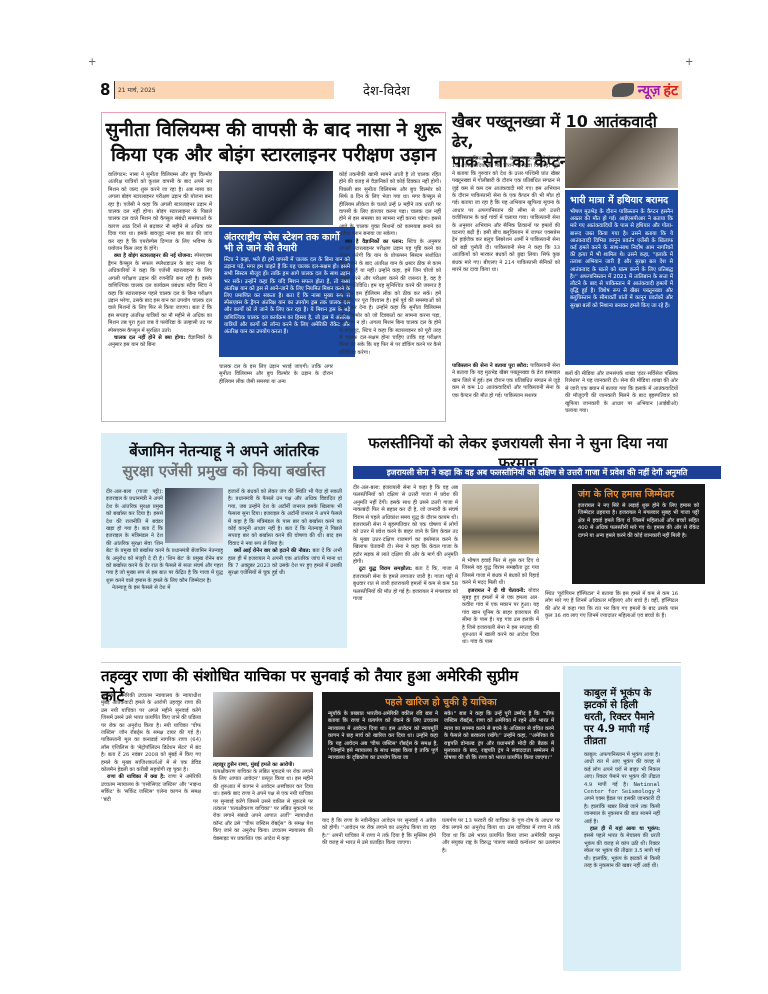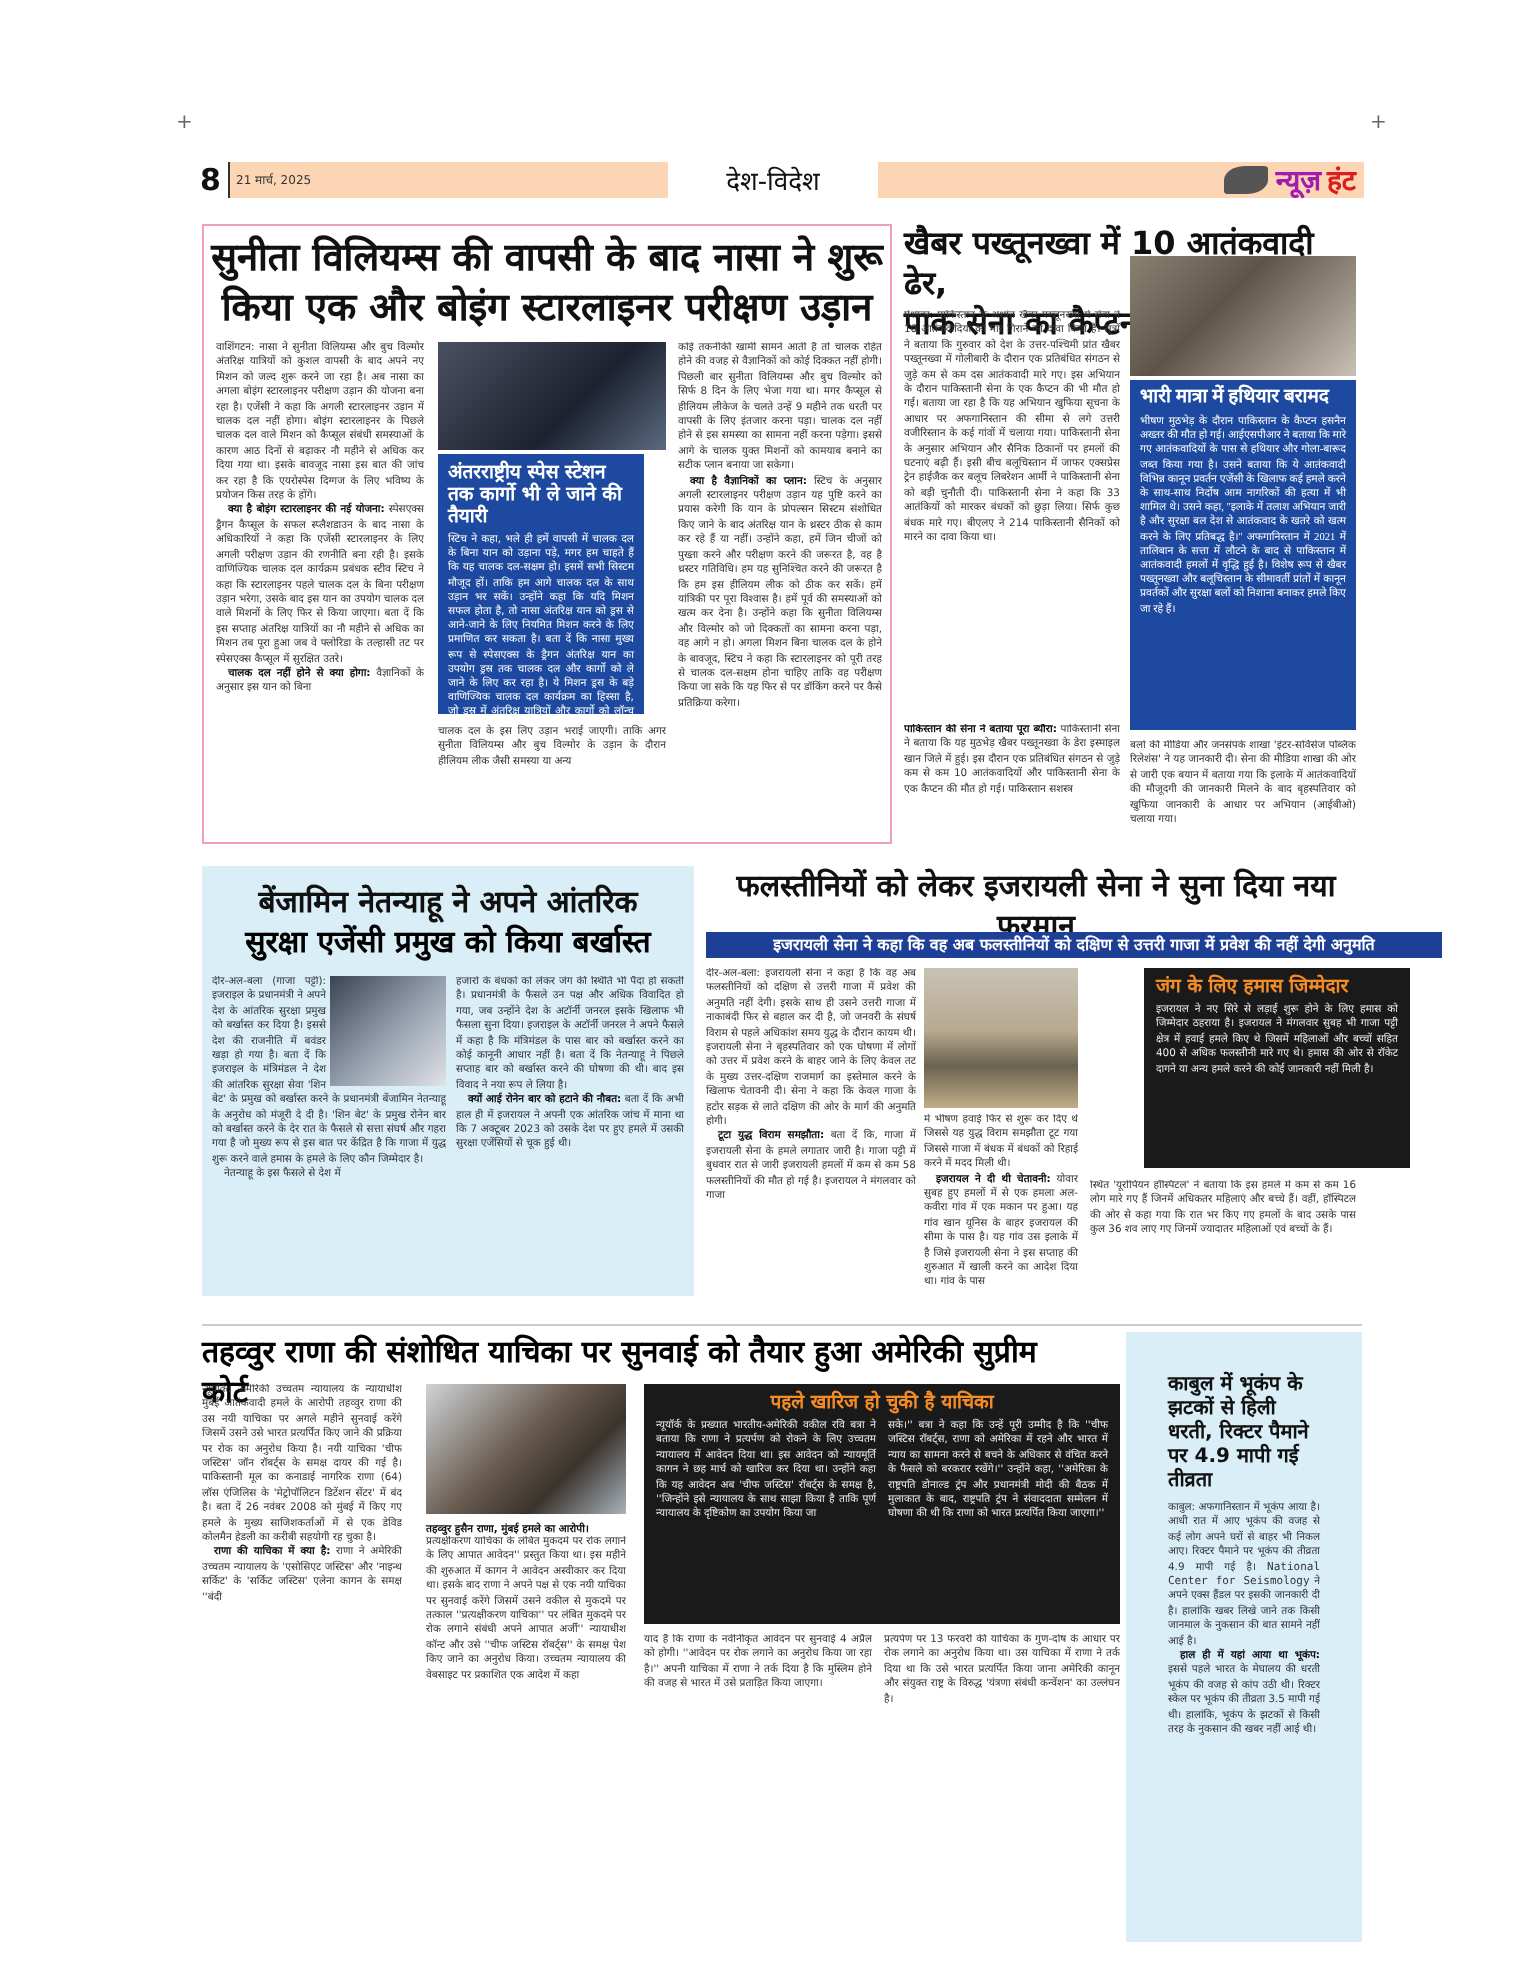--- a/index.html
+++ b/index.html
@@ -58,50 +58,50 @@
   <div class="h1" style="top:4px;">सुनीता विलियम्स की वापसी के बाद नासा ने शुरू</div>
   <div class="h1" style="top:29px;">किया एक और बोइंग स्टारलाइनर परीक्षण उड़ान</div>
 
   <div class="col txt" style="left:6px;top:58px;width:104px;">
     <span>वाशिंगटन: नासा ने सुनीता विलियम्स और बुच विल्मोर अंतरिक्ष यात्रियों को कुशल वापसी के बाद अपने नए मिशन को जल्द शुरू करने जा रहा है। अब नासा का अगला बोइंग स्टारलाइनर परीक्षण उड़ान की योजना बना रहा है। एजेंसी ने कहा कि अगली स्टारलाइनर उड़ान में चालक दल नहीं होगा। बोइंग स्टारलाइनर के पिछले चालक दल वाले मिशन को कैप्सूल संबंधी समस्याओं के कारण आठ दिनों से बढ़ाकर नौ महीने से अधिक कर दिया गया था। इसके बावजूद नासा इस बात की जांच कर रहा है कि एयरोस्पेस दिग्गज के लिए भविष्य के प्रयोजन किस तरह के होंगे।</span>
     <p style="text-indent:6px;"><b>क्या है बोइंग स्टारलाइनर की नई योजना:</b> <span>स्पेसएक्स ड्रैगन कैप्सूल के सफल स्प्लैशडाउन के बाद नासा के अधिकारियों ने कहा कि एजेंसी स्टारलाइनर के लिए अगली परीक्षण उड़ान की रणनीति बना रही है। इसके वाणिज्यिक चालक दल कार्यक्रम प्रबंधक स्टीव स्टिच ने कहा कि स्टारलाइनर पहले चालक दल के बिना परीक्षण उड़ान भरेगा, उसके बाद इस यान का उपयोग चालक दल वाले मिशनों के लिए फिर से किया जाएगा। बता दें कि इस सप्ताह अंतरिक्ष यात्रियों का नौ महीने से अधिक का मिशन तब पूरा हुआ जब वे फ्लोरिडा के तल्हासी तट पर स्पेसएक्स कैप्सूल में सुरक्षित उतरे।</span></p>
     <p style="text-indent:6px;"><b>चालक दल नहीं होने से क्या होगा:</b> <span>वैज्ञानिकों के अनुसार इस यान को बिना</span></p>
   </div>
 
   <div class="photo" style="left:117px;top:58px;width:114px;height:54px;"></div>
-  <div class="bluebox" style="left:117px;top:114px;width:103px;height:130px;overflow:hidden;">
+  <div class="bluebox" style="left:117px;top:114px;width:136px;height:130px;overflow:hidden;">
     <h3>अंतरराष्ट्रीय स्पेस स्टेशन तक कार्गो भी ले जाने की तैयारी</h3>
     <div class="txt">स्टिच ने कहा, भले ही हमें वापसी में चालक दल के बिना यान को उड़ाना पड़े, मगर हम चाहते हैं कि यह चालक दल-सक्षम हो। इसमें सभी सिस्टम मौजूद हों। ताकि हम आगे चालक दल के साथ उड़ान भर सकें। उन्होंने कहा कि यदि मिशन सफल होता है, तो नासा अंतरिक्ष यान को ड्रस से आने-जाने के लिए नियमित मिशन करने के लिए प्रमाणित कर सकता है। बता दें कि नासा मुख्य रूप से स्पेसएक्स के ड्रैगन अंतरिक्ष यान का उपयोग ड्रस्र तक चालक दल और कार्गो को ले जाने के लिए कर रहा है। ये मिशन ड्रस के बड़े वाणिज्यिक चालक दल कार्यक्रम का हिस्सा है, जो ड्रस्र में अंतरिक्ष यात्रियों और कार्गो को लॉन्च करने के लिए अमेरिकी रॉकेट और अंतरिक्ष यान का उपयोग करता है।</div>
   </div>
   <div class="col txt" style="left:117px;top:250px;width:114px;">चालक दल के इस लिए उड़ान भराई जाएगी। ताकि अगर सुनीता विलियम्स और बुच विल्मोर के उड़ान के दौरान हीलियम लीक जैसी समस्या या अन्य</div>
 
   <div class="col txt" style="left:237px;top:58px;width:102px;height:245px;overflow:hidden;">
     <span>कोई तकनीकी खामी सामने आती है तो चालक रहित होने की वजह से वैज्ञानिकों को कोई दिक्कत नहीं होगी। पिछली बार सुनीता विलियम्स और बुच विल्मोर को सिर्फ 8 दिन के लिए भेजा गया था। मगर कैप्सूल से हीलियम लीकेज के चलते उन्हें 9 महीने तक धरती पर वापसी के लिए इंतजार करना पड़ा। चालक दल नहीं होने से इस समस्या का सामना नहीं करना पड़ेगा। इससे आगे के चालक युक्त मिशनों को कामयाब बनाने का सटीक प्लान बनाया जा सकेगा।</span>
     <p style="text-indent:6px;"><b>क्या है वैज्ञानिकों का प्लान:</b> <span>स्टिच के अनुसार अगली स्टारलाइनर परीक्षण उड़ान यह पुष्टि करने का प्रयास करेगी कि यान के प्रोपल्सन सिस्टम संशोधित किए जाने के बाद अंतरिक्ष यान के थ्रस्टर ठीक से काम कर रहे हैं या नहीं। उन्होंने कहा, हमें जिन चीजों को पुख्ता करने और परीक्षण करने की जरूरत है, वह है थ्रस्टर गतिविधि। हम यह सुनिश्चित करने की जरूरत है कि हम इस हीलियम लीक को ठीक कर सकें। हमें यांत्रिकी पर पूरा विश्वास है। हमें पूर्व की समस्याओं को खत्म कर देना है। उन्होंने कहा कि सुनीता विलियम्स और विल्मोर को जो दिक्कतों का सामना करना पड़ा, वह आगे न हो। अगला मिशन बिना चालक दल के होने के बावजूद, स्टिच ने कहा कि स्टारलाइनर को पूरी तरह से चालक दल-सक्षम होना चाहिए ताकि वह परीक्षण किया जा सके कि यह फिर से पर डॉकिंग करने पर कैसे प्रतिक्रिया करेगा।</span></p>
   </div>
 </div>
 
 <div class="story2-head">
   <div>खैबर पख्तूनख्वा में 10 आतंकवादी ढेर,</div>
   <div>पाक सेना का कैप्टन भी मारा गया</div>
 </div>
 <div class="col txt" style="left:452px;top:155px;width:108px;height:205px;overflow:hidden;">पेशावर: पाकिस्तान के अशांत खैबर पख्तूनख्वा में सेना ने 10 आतंकवादियों को मार गिराने का दावा किया है। सूत्रों ने बताया कि गुरुवार को देश के उत्तर-पश्चिमी प्रांत खैबर पख्तूनख्वा में गोलीबारी के दौरान एक प्रतिबंधित संगठन से जुड़े कम से कम दस आतंकवादी मारे गए। इस अभियान के दौरान पाकिस्तानी सेना के एक कैप्टन की भी मौत हो गई। बताया जा रहा है कि यह अभियान खुफिया सूचना के आधार पर अफगानिस्तान की सीमा से लगे उत्तरी वजीरिस्तान के कई गांवों में चलाया गया। पाकिस्तानी सेना के अनुसार अभियान और सैनिक ठिकानों पर हमलों की घटनाएं बढ़ी हैं। इसी बीच बलूचिस्तान में जाफर एक्सप्रेस ट्रेन हाईजैक कर बलूच लिबरेशन आर्मी ने पाकिस्तानी सेना को बड़ी चुनौती दी। पाकिस्तानी सेना ने कहा कि 33 आतंकियों को मारकर बंधकों को छुड़ा लिया। सिर्फ कुछ बंधक मारे गए। बीएलए ने 214 पाकिस्तानी सैनिकों को मारने का दावा किया था।</div>
 <div class="col txt" style="left:452px;top:362px;width:108px;height:66px;overflow:hidden;">
   <b>पाकिस्तान की सेना ने बताया पूरा ब्यौरा:</b> <span>पाकिस्तानी सेना ने बताया कि यह मुठभेड़ खैबर पख्तूनख्वा के डेरा इस्माइल खान जिले में हुई। इस दौरान एक प्रतिबंधित संगठन से जुड़े कम से कम 10 आतंकवादियों और पाकिस्तानी सेना के एक कैप्टन की मौत हो गई। पाकिस्तान सशस्त्र</span>
 </div>
 <div class="photo" style="left:565px;top:128px;width:113px;height:60px;background:linear-gradient(135deg,#8b8173,#5e5448 40%,#c9c1b3);"></div>
-<div class="bluebox" style="left:565px;top:190px;width:113px;height:175px;overflow:hidden;font-family:Liberation Serif, serif;">
+<div class="bluebox" style="left:565px;top:190px;width:113px;height:175px;overflow:hidden;">
   <h3>भारी मात्रा में हथियार बरामद</h3>
   <div class="txt">भीषण मुठभेड़ के दौरान पाकिस्तान के कैप्टन हसनैन अख्तर की मौत हो गई। आईएसपीआर ने बताया कि मारे गए आतंकवादियों के पास से हथियार और गोला-बारूद जब्त किया गया है। उसने बताया कि ये आतंकवादी विभिन्न कानून प्रवर्तन एजेंसी के खिलाफ कई हमले करने के साथ-साथ निर्दोष आम नागरिकों की हत्या में भी शामिल थे। उसने कहा, ''इलाके में तलाश अभियान जारी है और सुरक्षा बल देश से आतंकवाद के खतरे को खत्म करने के लिए प्रतिबद्ध है।'' अफगानिस्तान में 2021 में तालिबान के सत्ता में लौटने के बाद से पाकिस्तान में आतंकवादी हमलों में वृद्धि हुई है। विशेष रूप से खैबर पख्तूनख्वा और बलूचिस्तान के सीमावर्ती प्रांतों में कानून प्रवर्तकों और सुरक्षा बलों को निशाना बनाकर हमले किए जा रहे हैं।</div>
 </div>
 <div class="col txt" style="left:565px;top:370px;width:113px;height:58px;overflow:hidden;">बलों की मीडिया और जनसंपर्क शाखा 'इंटर-सर्विसेज पब्लिक रिलेशंस' ने यह जानकारी दी। सेना की मीडिया शाखा की ओर से जारी एक बयान में बताया गया कि इलाके में आतंकवादियों की मौजूदगी की जानकारी मिलने के बाद बृहस्पतिवार को खुफिया जानकारी के आधार पर अभियान (आईबीओ) चलाया गया।</div>
 
 <div class="story3">
   <div style="position:absolute;left:0;top:8px;width:100%;text-align:center;font-size:15px;font-weight:bold;line-height:20px;color:#111;">बेंजामिन नेतन्याहू ने अपने आंतरिक</div>
-  <div style="position:absolute;left:0;top:28px;width:100%;text-align:center;font-size:15px;font-weight:bold;line-height:20px;color:#000000;">सुरक्षा एजेंसी प्रमुख को किया बर्खास्त</div>
+  <div style="position:absolute;left:0;top:28px;width:100%;text-align:center;font-size:15px;font-weight:bold;line-height:20px;color:#737373;">सुरक्षा एजेंसी प्रमुख को किया बर्खास्त</div>
   <div class="col txt" style="left:5px;top:55px;width:57px;height:55px;overflow:hidden;"></div>
   <div class="photo" style="left:64px;top:55px;width:58px;height:55px;background:linear-gradient(135deg,#3b4452,#9aa4b2 55%,#e0e2e6);"></div>
   <div class="col txt" style="left:5px;top:55px;width:117px;height:155px;overflow:hidden;padding-top:0;">
     <div style="float:right;width:60px;height:56px;"></div>
     <span>दीर-अल-बला (गाजा पट्टी): इजराइल के प्रधानमंत्री ने अपने देश के आंतरिक सुरक्षा प्रमुख को बर्खास्त कर दिया है। इससे देश की राजनीति में बवंडर खड़ा हो गया है। बता दें कि इजराइल के मंत्रिमंडल ने देश की आंतरिक सुरक्षा सेवा 'शिन बेट' के प्रमुख को बर्खास्त करने के प्रधानमंत्री बेंजामिन नेतन्याहू के अनुरोध को मंजूरी दे दी है। 'शिन बेट' के प्रमुख रोनेन बार को बर्खास्त करने के देर रात के फैसले से सत्ता संघर्ष और गहरा गया है जो मुख्य रूप से इस बात पर केंद्रित है कि गाजा में युद्ध शुरू करने वाले हमास के हमले के लिए कौन जिम्मेदार है।</span>
     <p style="text-indent:6px;">नेतन्याहू के इस फैसले से देश में</p>
   </div>
   <div class="col txt" style="left:127px;top:55px;width:114px;height:155px;overflow:hidden;">
     <span>हजारों के बंधकों को लेकर जंग की स्थिति भी पैदा हो सकती है। प्रधानमंत्री के फैसले उन पक्ष और अधिक विवादित हो गया, जब उन्होंने देश के अटॉर्नी जनरल इसके खिलाफ भी फैसला सुना दिया। इजराइल के अटॉर्नी जनरल ने अपने फैसले में कहा है कि मंत्रिमंडल के पास बार को बर्खास्त करने का कोई कानूनी आधार नहीं है। बता दें कि नेतन्याहू ने पिछले सप्ताह बार को बर्खास्त करने की घोषणा की थी। बाद इस विवाद ने नया रूप ले लिया है।</span>
     <p style="text-indent:6px;"><b>क्यों आई रोनेन बार को हटाने की नौबत:</b> <span>बता दें कि अभी हाल ही में इजरायल ने अपनी एक आंतरिक जांच में माना था कि 7 अक्टूबर 2023 को उसके देश पर हुए हमले में उसकी सुरक्षा एजेंसियों से चूक हुई थी।</span></p>

